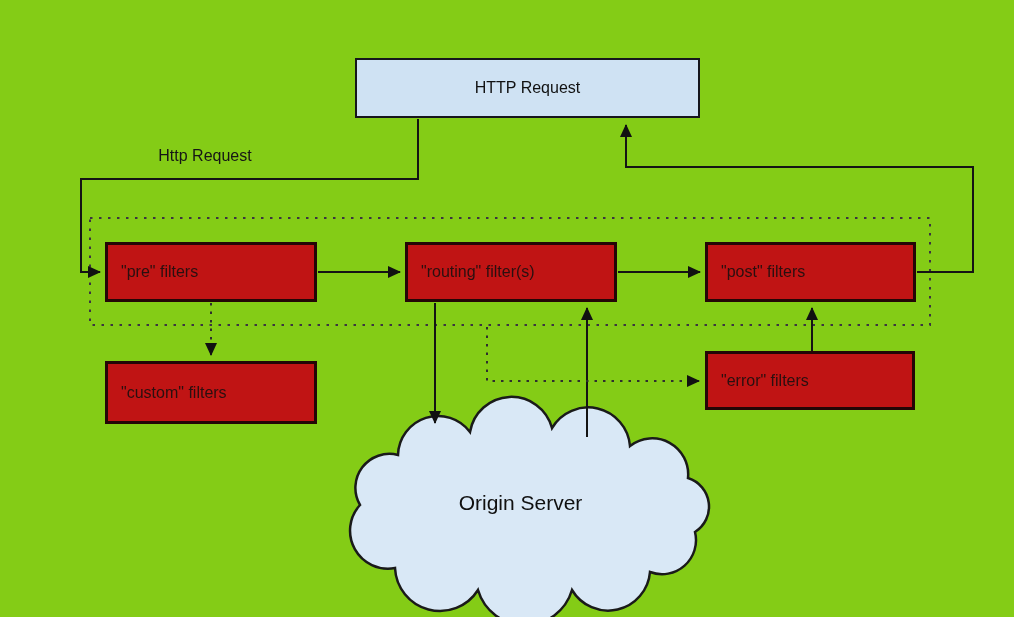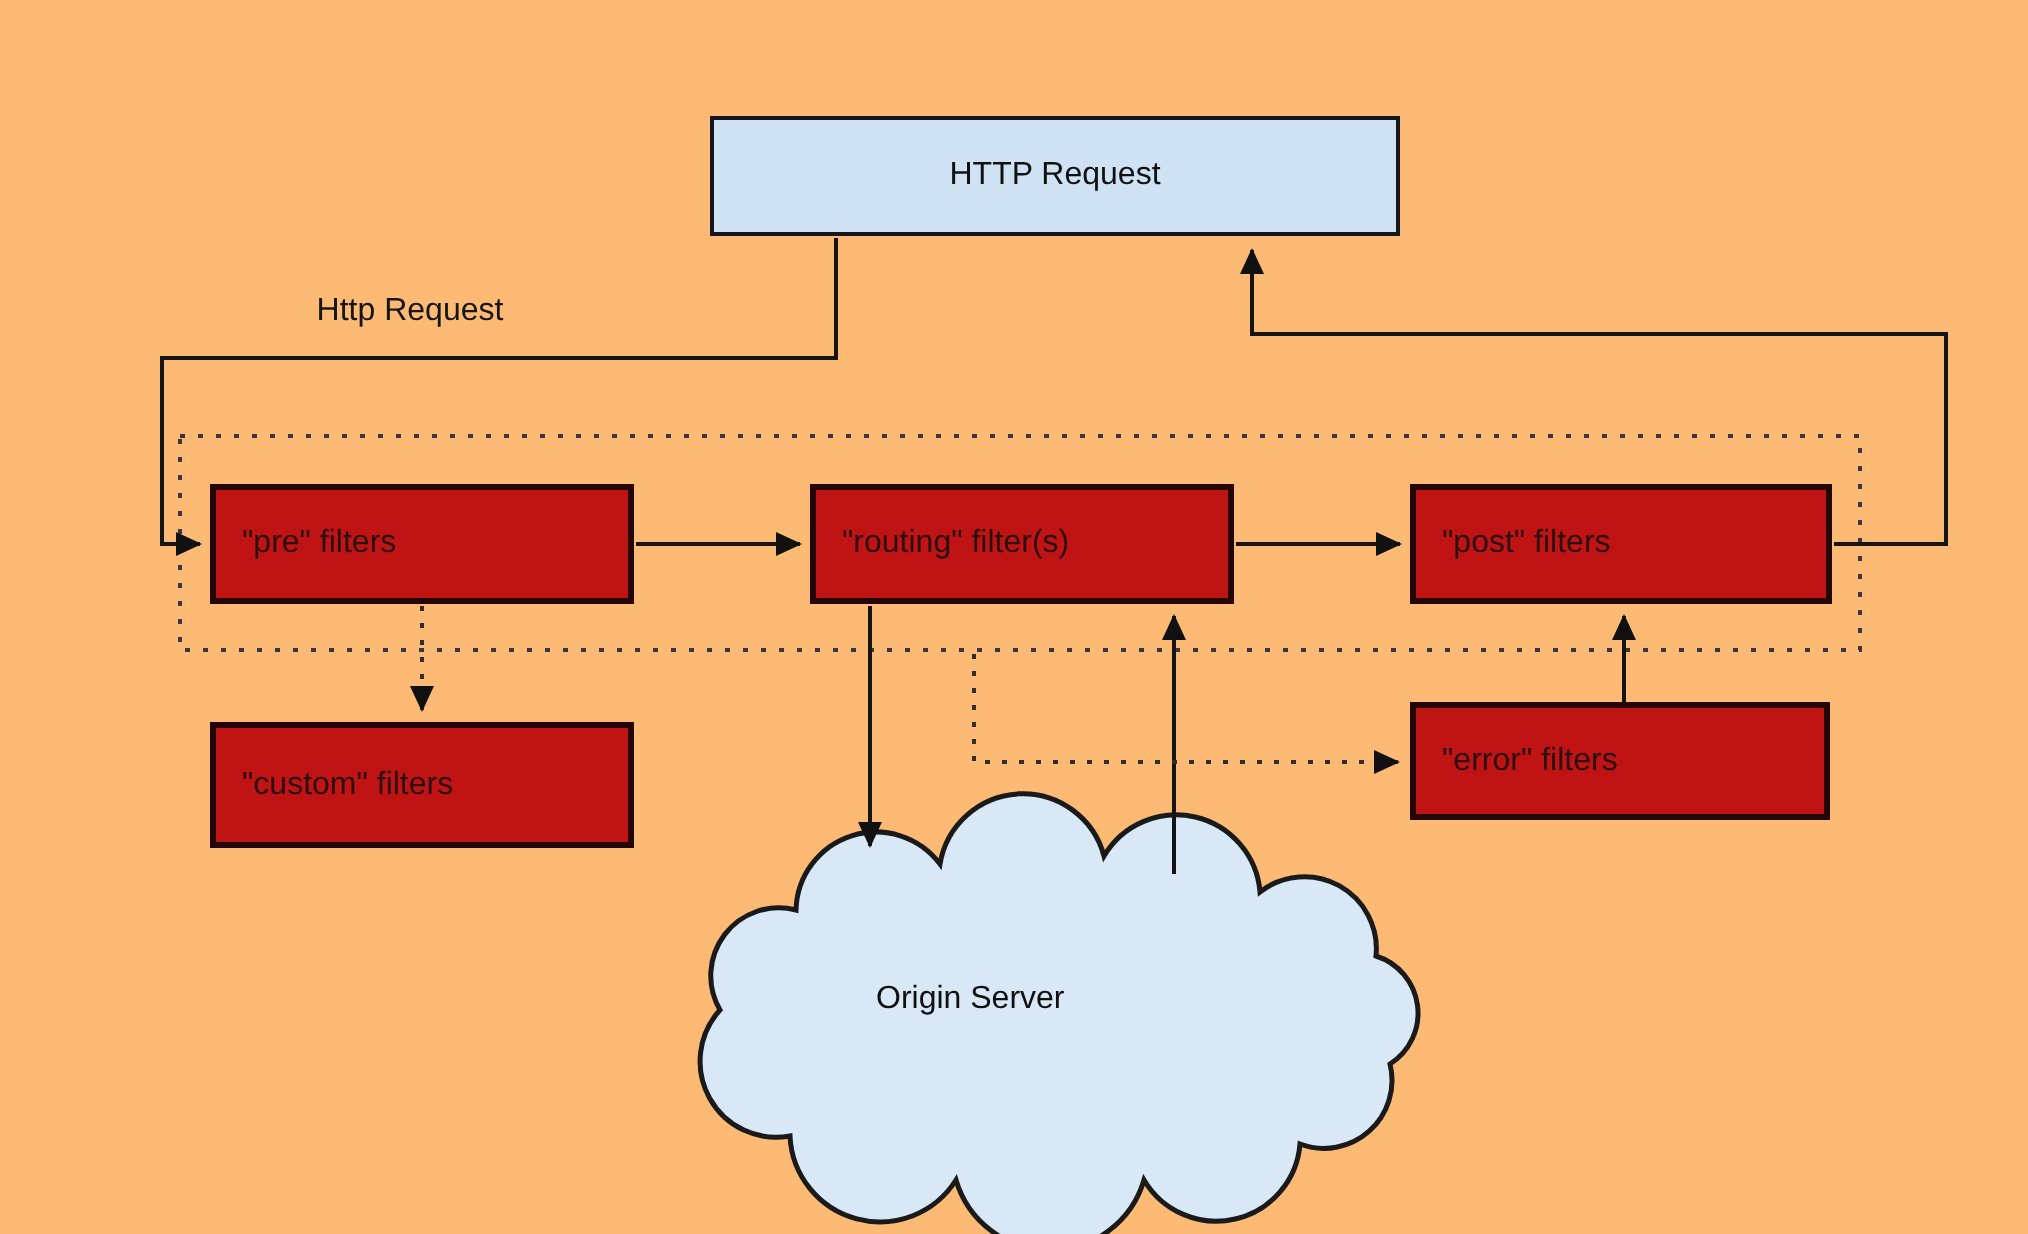--- a/index.html
+++ b/index.html
@@ -9,21 +9,21 @@
     --box-blue:#cfe2f3;
     --cloud-blue:#d9e8f6;
     --line:#141414;
     --dotted:#3c3440;
   }
   html,body{margin:0;padding:0;background:#ffffff;}
   body{font-family:"Liberation Sans", sans-serif;}
   .canvas{
     position:relative;
     width:1014px;height:617px;
-    background:#fdba74;
+    background:#84cc16;
     overflow:hidden;
   }
   .wires{position:absolute;left:0;top:0;width:1014px;height:617px;}
   .node{
     position:absolute;
     box-sizing:border-box;
     display:flex;align-items:center;
   }
   .blue-box{
     background:var(--box-blue);
@@ -37,22 +37,22 @@
     padding-left:13px;
     font-size:16px;color:var(--box-red-text);
   }
   .edge-label{
     position:absolute;
     font-size:16px;color:#161616;
     text-align:center;
   }
   .cloud-label{
     position:absolute;
-    font-size:16px;color:#101010;
-    text-align:left;
+    font-size:21px;color:#101010;
+    text-align:center;
   }
 </style>
 </head>
 <body>
 
 <div class="canvas">
 
   <svg class="wires" width="1014" height="617" viewBox="0 0 1014 617" xmlns="http://www.w3.org/2000/svg">
     <defs>
       <marker id="arrow" markerUnits="userSpaceOnUse" markerWidth="15" markerHeight="13" refX="12" refY="6" orient="auto">

